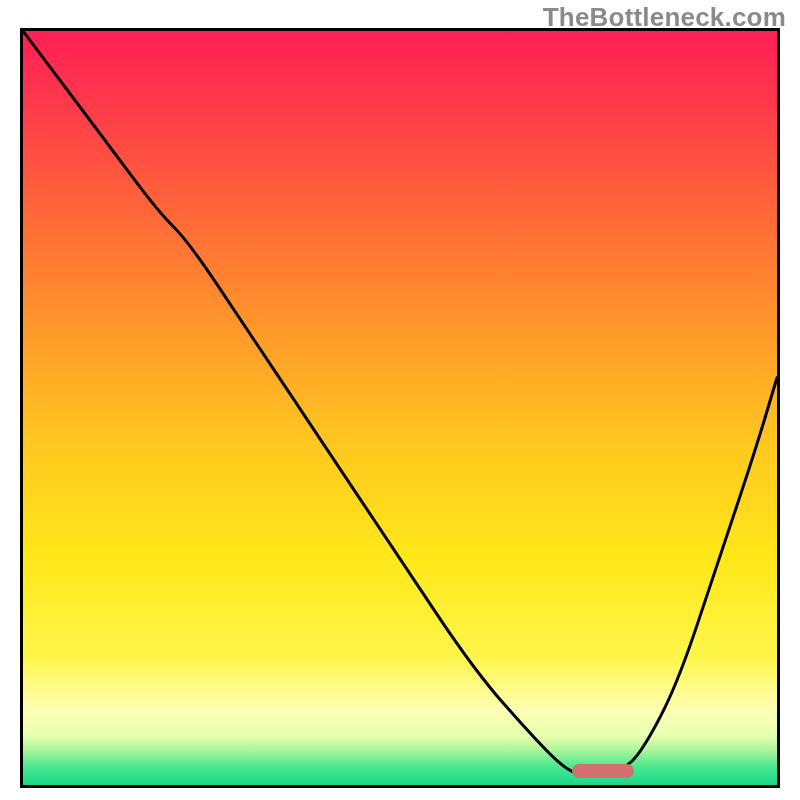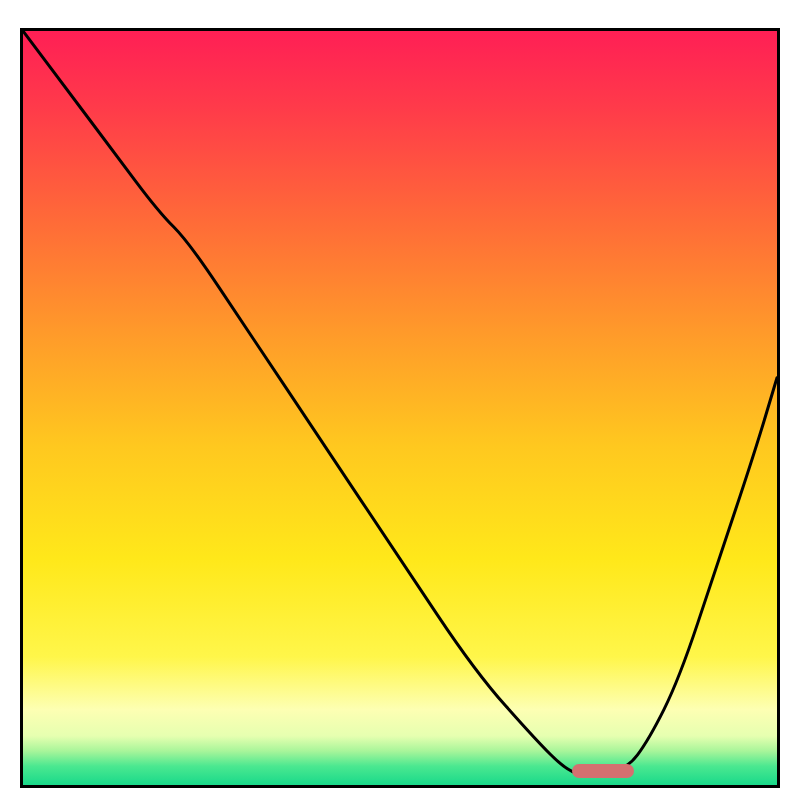--- a/index.html
+++ b/index.html
@@ -59,20 +59,21 @@
     position: absolute;
     height: 14px;
     border-radius: 7px;
     background: #d47070;
   }
 </style>
 </head>
 <body>
 
 <div class="root">
+  <div class="watermark">TheBottleneck.com</div>
 
   <div class="frame">
     <div class="plot">
       <svg class="gradient" viewBox="0 0 754 754" preserveAspectRatio="none">
         <defs>
           <linearGradient id="grad" x1="0" y1="0" x2="0" y2="1">
               <stop offset="0%" stop-color="#ff1f55"></stop>
               <stop offset="10%" stop-color="#ff3a4a"></stop>
               <stop offset="25%" stop-color="#ff6a38"></stop>
               <stop offset="40%" stop-color="#ff9a2a"></stop>

